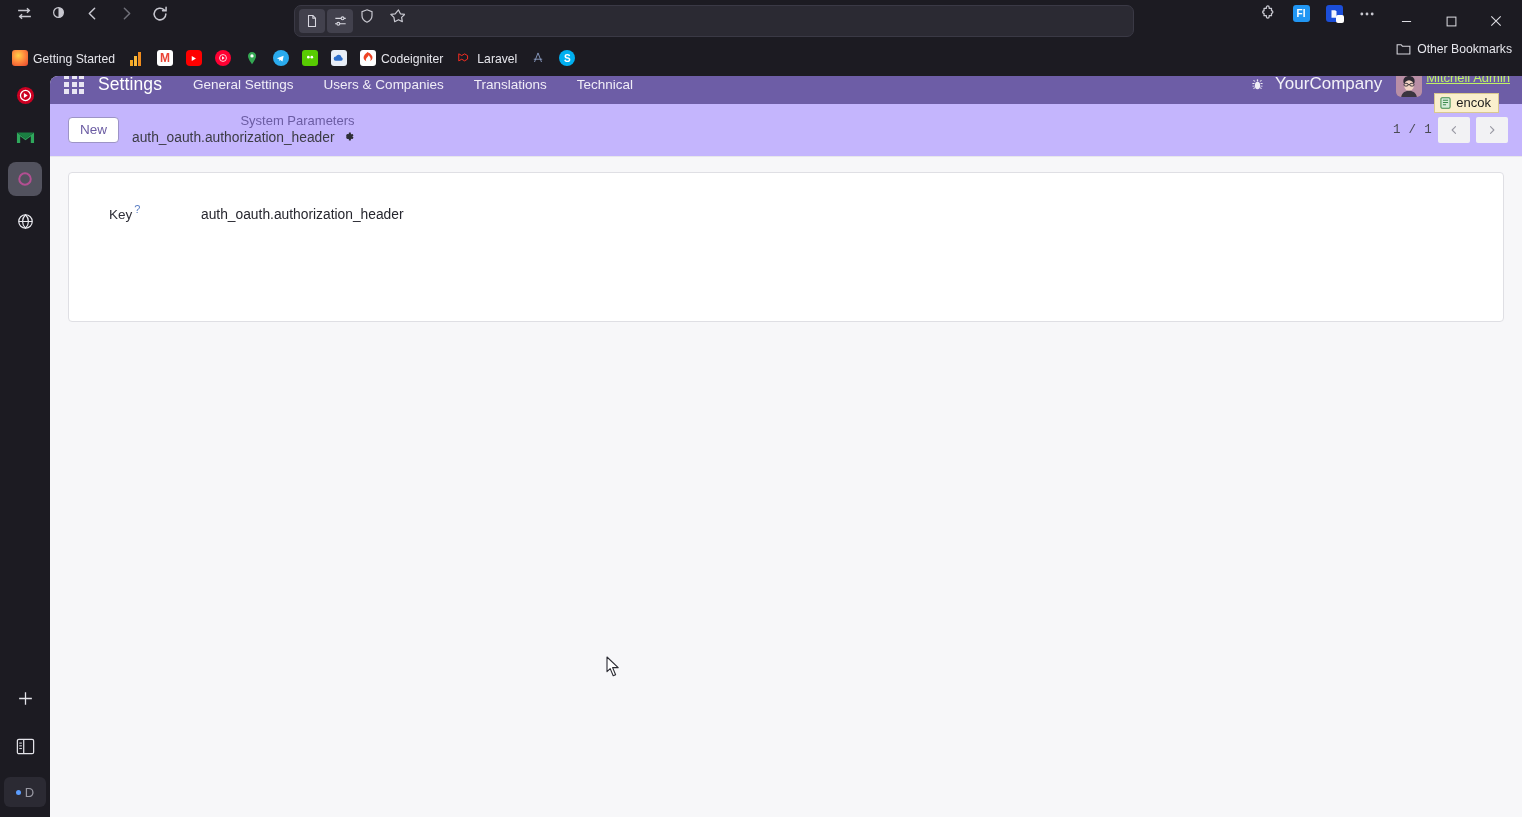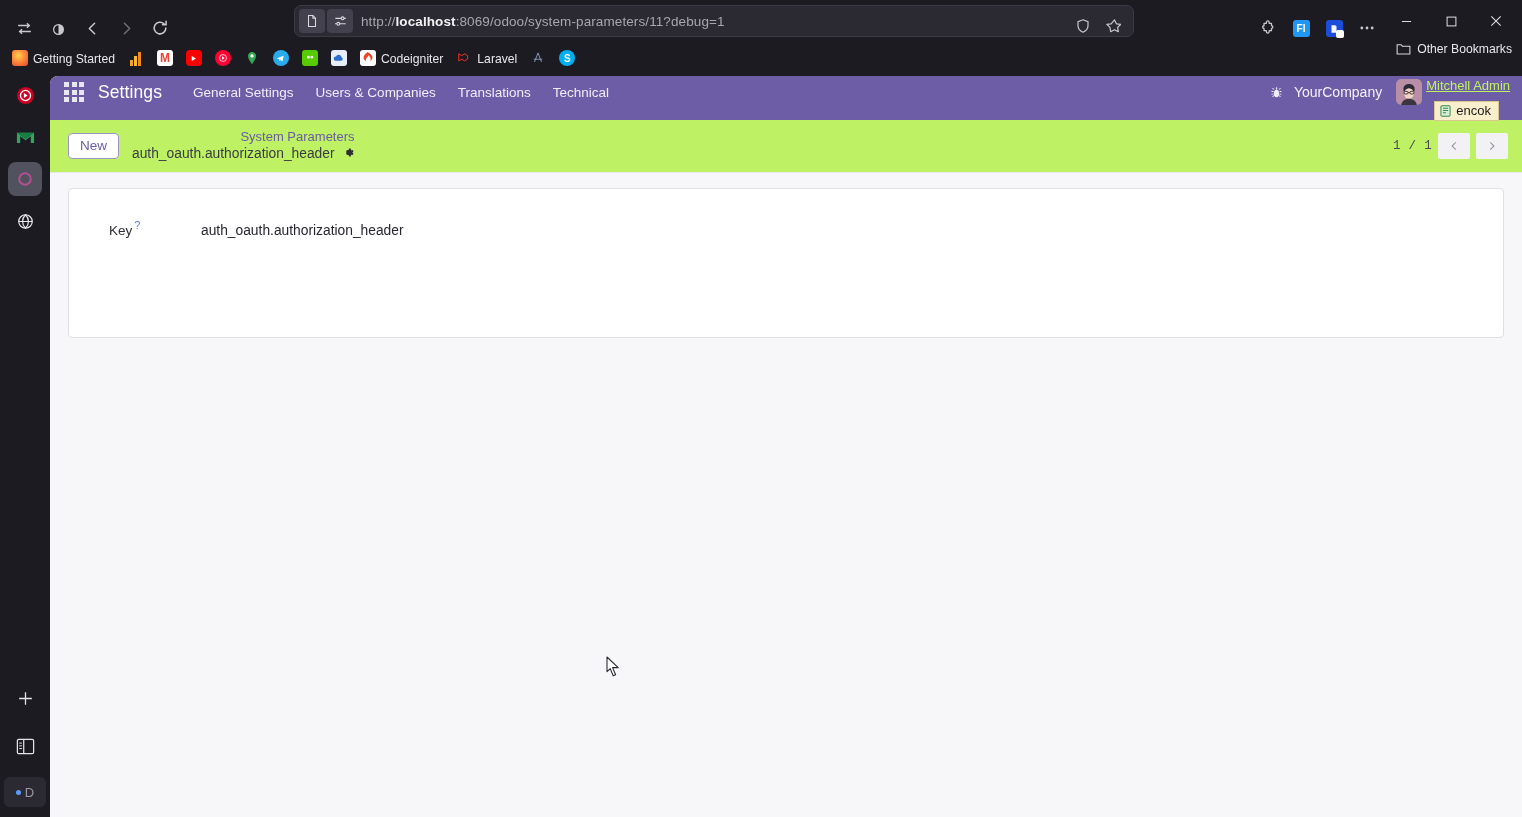--- a/index.html
+++ b/index.html
@@ -13,21 +13,21 @@
   
   .browser { position: absolute; inset: 0; background: #1c1b22; }
 
   .toolbar {
     position: absolute; top: 0; left: 0; width: 1522px; height: 42px;
     display: flex; align-items: center;
   }
   .nav-btns { display: flex; align-items: center; gap: 2px; padding-left: 8px; }
   .tb-btn {
     width: 32px; height: 32px; border-radius: 5px;
-    display: flex; align-items: flex-end; justify-content: center;
+    display: flex; align-items: flex-start; justify-content: center;
     color: #c8c8d0;
   }
   .tb-btn svg { display: block; }
   .tb-btn.dim { color: #6f6f78; }
 
   .urlbar-wrap { flex: 1; display: flex; justify-content: center; }
   .urlbar {
     display: flex; align-items: center;
     width: 840px; height: 32px;
     background: #2b2a33; border: 1px solid #3a3945;
@@ -101,38 +101,38 @@
   
   .viewport {
     position: absolute; left: 50px; top: 76px;
     width: 1472px; height: 741px;
     background: #f7f7f9;
     border-top-left-radius: 8px;
     overflow: hidden;
   }
 
   .o-navbar {
-    height: 44px; background: #6d5da6;
+    height: 28px; background: #6d5da6;
     display: flex; align-items: center; padding: 0 12px 12px 14px;
     position: relative;
   }
   .apps-grid { display: grid; grid-template-columns: repeat(3,5px); grid-template-rows: repeat(3,5px);
                gap: 2.5px; margin-right: 14px; }
   .apps-grid i { display: block; width: 5px; height: 5px; background: #e9e6f3; }
   .o-brand { color: #fff; font-size: 17.5px; letter-spacing: .1px; margin-right: 20px; }
-  .o-menu { display: flex; gap: 0; }
+  .o-menu { display: flex; gap: 8px; }
   .o-menu a {
     color: #f0edf7; font-size: 13.5px; text-decoration: none;
     padding: 6px 11px; border-radius: 4px; white-space: nowrap;
   }
   .o-nav-right {
     margin-left: auto; display: flex; align-items: center; gap: 0;
     position: relative;
   }
-  .o-company { color: #f3f1f8; font-size: 14px; padding: 0 10px; white-space: nowrap; }
+  .o-company { color: #f3f1f8; font-size: 17px; padding: 0 10px; white-space: nowrap; }
   .bug-ico { color: #efedf6; font-size: 13px; display:flex; align-items:center; padding-left:4px;}
   .o-avatar {
     width: 26px; height: 26px; border-radius: 5px; overflow: hidden;
     margin-left: 4px; margin-right: 4px; flex: none;
     background: #8b6f8f; display:flex; align-items:center; justify-content:center;
   }
   .o-username {
     color: #bef264; font-size: 13px; text-decoration: underline;
     position: relative; top: -7px; white-space: nowrap;
   }
@@ -140,21 +140,21 @@
     position: absolute; right: 11px; top: 22px;
     background: #faefcd; border: 1px solid #d9c98f;
     padding: 1px 7px 2px 5px;
     font-size: 13px; color: #1b1b1b;
     display: flex; align-items: center; gap: 5px;
     white-space: nowrap;
   }
 
   
   .o-control {
-    background: #bef264; border-bottom: 1px solid #e7e7ec;
+    background: #c4b5fd; border-bottom: 1px solid #e7e7ec;
     height: 53px; display: flex; align-items: center; padding: 0 14px 0 18px;
   }
   .btn-new {
     border: 1px solid #9d94c6; color: #6b5ca3; background: #fff;
     font-size: 13.5px; border-radius: 4px; padding: 4px 11px;
     margin-right: 13px; line-height: 1.25;
   }
   .breadcrumb { display: flex; flex-direction: column; justify-content: center; gap: 1px; }
   .bc-parent { font-size: 13px; color: #6b5ca3; line-height: 1.15; text-align: right; }
   .bc-current {
@@ -234,21 +234,20 @@
           </svg>
         </div>
         <div class="url-icon boxed" style="margin-left:2px;">
           <svg width="15" height="15" viewBox="0 0 16 16" fill="none" stroke="currentColor" stroke-width="1.2">
             <path d="M2.5 4.6h6.2M11.6 4.6h2"></path>
               <circle cx="10.2" cy="4.6" r="1.5"></circle>
             <path d="M13.5 10.4H7.3M4.2 10.4h-2"></path>
               <circle cx="5.7" cy="10.4" r="1.5"></circle>
           </svg>
         </div>
-        <div class="url-text"><span>http://</span><b>localhost</b><span>:8069/odoo/system-parameters/11?debug=1</span></div>
         <div class="url-actions">
           <div class="tb-btn">
             <svg width="16" height="16" viewBox="0 0 16 16" fill="none" stroke="currentColor" stroke-width="1.2">
                 <path d="M8 1.8l5 1.9v4.1c0 3-2.2 5.2-5 6.4-2.8-1.2-5-3.4-5-6.4V3.7z"></path>
               </svg>
           </div>
           <div class="tb-btn">
             <svg width="16" height="16" viewBox="0 0 16 16" fill="none" stroke="currentColor" stroke-width="1.2" stroke-linejoin="round">
                 <path d="M8 1.9l1.9 3.9 4.3.6-3.1 3 .73 4.3L8 11.7l-3.83 2-.73-4.3-3.1-3 4.3-.6z" transform="translate(1.5,0)"></path>
               </svg>

